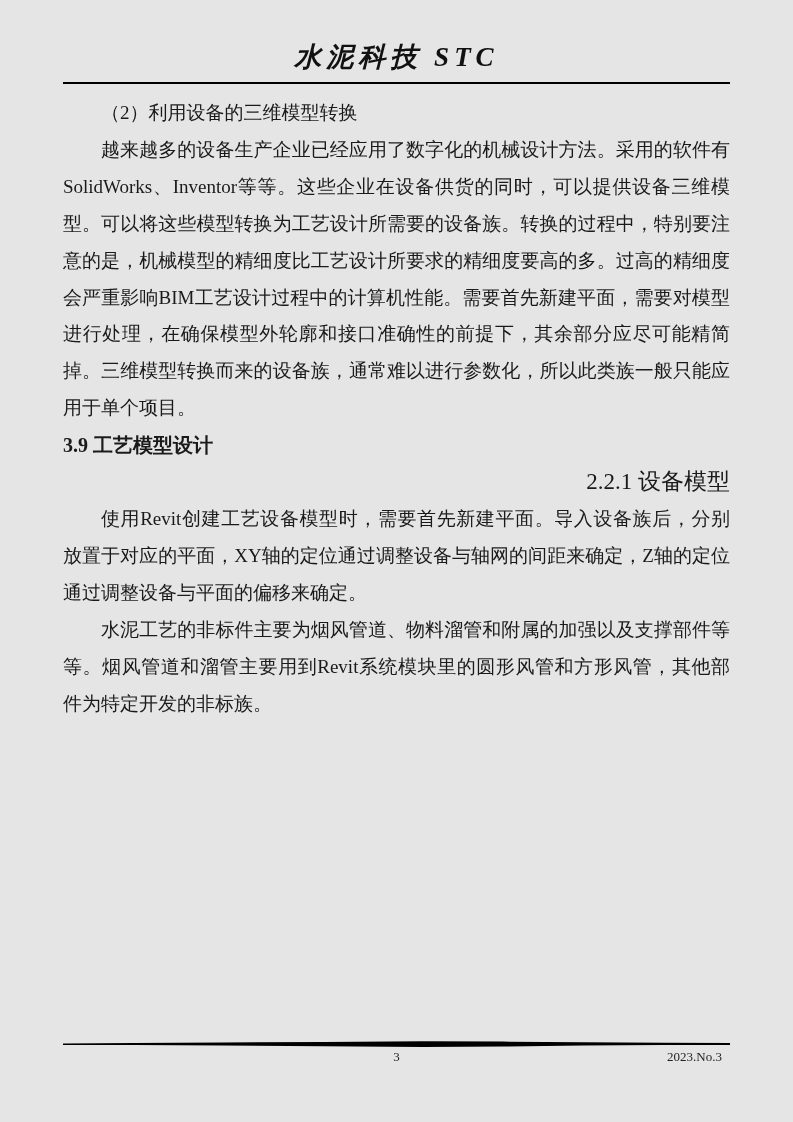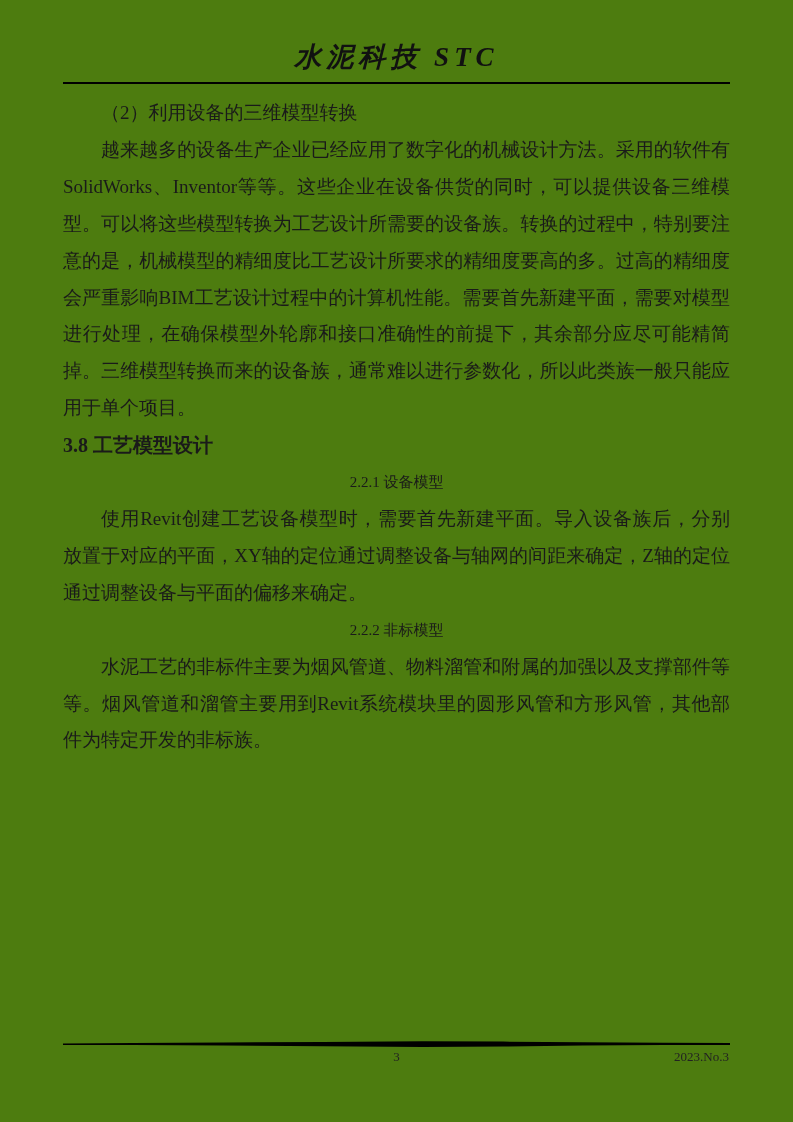--- a/index.html
+++ b/index.html
@@ -1,20 +1,20 @@
 <!DOCTYPE html>
 <html><head>
 <meta charset="utf-8">
 <style>
   html, body { margin: 0; padding: 0; background: #ffffff; }
   .page {
     position: relative;
     width: 793px;
     height: 1122px;
-    background: #4d7c0f;
+    background: #e5e5e5;
     color: #1a1a1a;
     font-family: "Liberation Serif", serif;
     overflow: hidden;
     box-sizing: border-box;
   }
   .header-title {
     margin-top: 40px;
     text-align: center;
     font-size: 27px;
     font-weight: 700;
@@ -36,22 +36,22 @@
   }
   .content p { margin: 0; }
   .para { text-indent: 2em; }
   .line-short { text-indent: 2em; text-align: left; }
   .heading2 {
     font-weight: 700;
     font-size: 20px;
     text-align: left;
   }
   .heading3 {
-    font-size: 15px;
-    text-align: center;
+    font-size: 23px;
+    text-align: right;
   }
   .footer {
     position: absolute;
     left: 63px;
     right: 63px;
     top: 1041px;
   }
   .footer-rule-svg { display: block; width: 100%; height: 7px; }
   .footer-row {
     position: relative;
@@ -60,40 +60,39 @@
     font-size: 13px;
     color: #222222;
   }
   .footer-page {
     position: absolute;
     left: 0; right: 0;
     text-align: center;
   }
   .footer-issue {
     position: absolute;
-    right: 1px;
+    right: 8px;
     text-align: right;
   }
 </style>
 </head>
 <body>
 
 <div class="page">
 
   <div class="header-title">水泥科技 STC</div>
 
   <div class="header-rule"></div>
 
   <div class="content">
     <p class="line-short">（2）利用设备的三维模型转换</p>
     <p class="para">越来越多的设备生产企业已经应用了数字化的机械设计方法。采用的软件有SolidWorks、Inventor等等。这些企业在设备供货的同时，可以提供设备三维模型。可以将这些模型转换为工艺设计所需要的设备族。转换的过程中，特别要注意的是，机械模型的精细度比工艺设计所要求的精细度要高的多。过高的精细度会严重影响BIM工艺设计过程中的计算机性能。需要首先新建平面，需要对模型进行处理，在确保模型外轮廓和接口准确性的前提下，其余部分应尽可能精简掉。三维模型转换而来的设备族，通常难以进行参数化，所以此类族一般只能应用于单个项目。</p>
-    <p class="heading2">3.8 工艺模型设计</p>
+    <p class="heading2">3.9 工艺模型设计</p>
     <p class="heading3">2.2.1 设备模型</p>
     <p class="para">使用Revit创建工艺设备模型时，需要首先新建平面。导入设备族后，分别放置于对应的平面，XY轴的定位通过调整设备与轴网的间距来确定，Z轴的定位通过调整设备与平面的偏移来确定。</p>
-    <p class="heading3">2.2.2 非标模型</p>
     <p class="para">水泥工艺的非标件主要为烟风管道、物料溜管和附属的加强以及支撑部件等等。烟风管道和溜管主要用到Revit系统模块里的圆形风管和方形风管，其他部件为特定开发的非标族。</p>
   </div>
 
   <div class="footer">
     <svg class="footer-rule-svg" viewBox="0 0 667 7" preserveAspectRatio="none">
       <polygon fill="#000000" points="
         0,2.4 70,2.0 160,1.4 260,1.0 360,0.3 440,0.6 520,1.2 600,1.8 667,2.1
         667,4.0 600,3.9 520,4.6 440,5.6 360,5.9 260,5.2 160,4.4 70,4.0 0,3.9"></polygon>
     </svg>
     <div class="footer-row">

